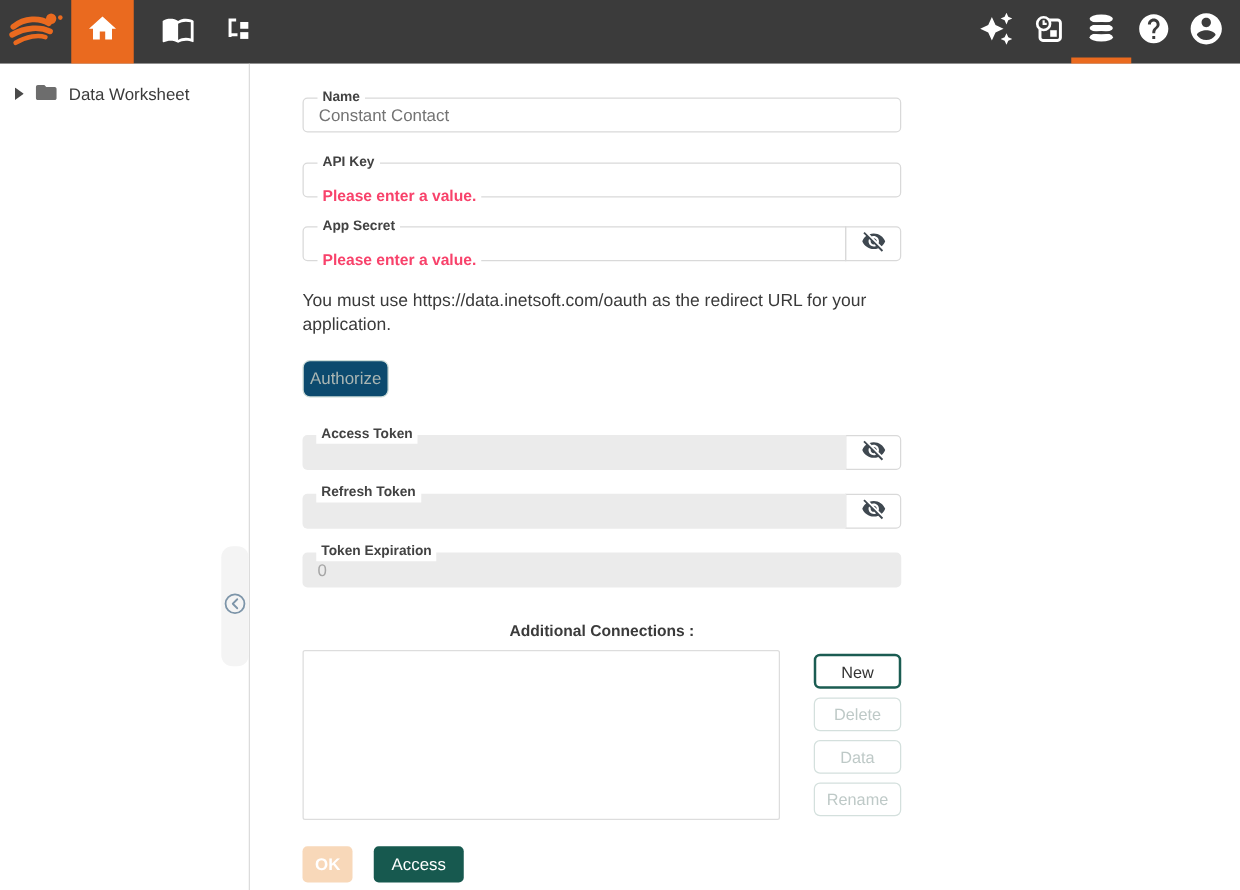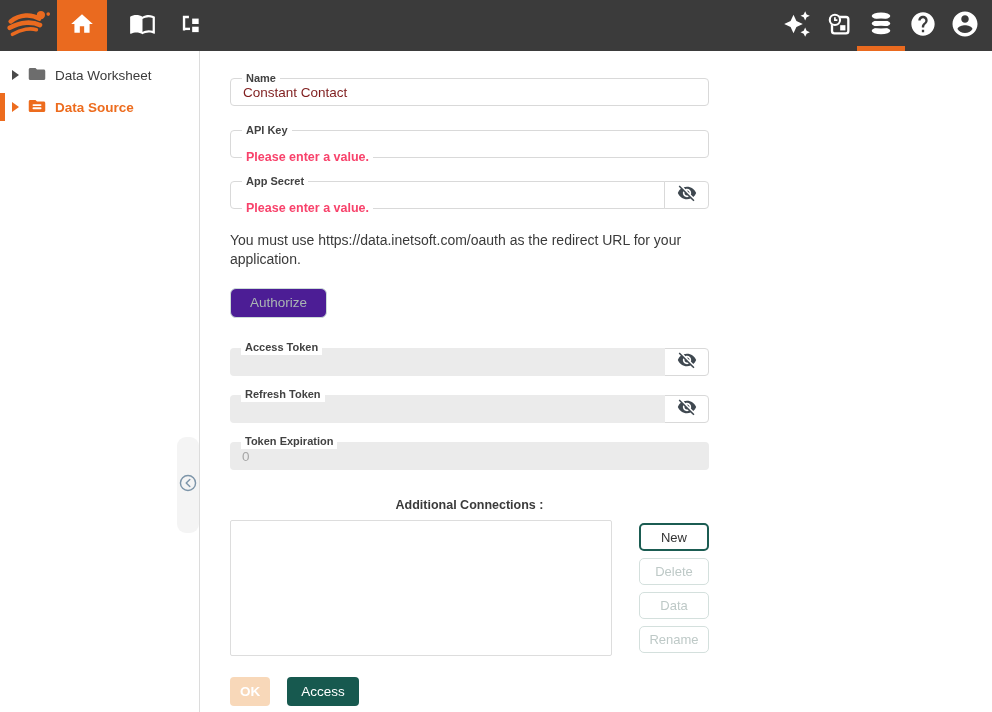--- a/index.html
+++ b/index.html
@@ -23,49 +23,49 @@
   .side-item { height:32px; display:flex; align-items:center; padding-left:11px; gap:9px;
                font-size:13.5px; color:#3b3b3b; cursor:pointer; position:relative; }
   .side-item .caret { width:8px; display:flex; }
   .side-item.active { color:#ed6c1e; font-weight:bold; }
   .active-bar { position:absolute; left:0; top:2px; bottom:2px; width:5px; background:#ed6c1e; }
 
   .collapse-strip { position:absolute; right:0; top:386px; width:22px; height:96px; background:#f4f4f4;
                     border-radius:9px; display:flex; align-items:center; justify-content:center; cursor:pointer; }
 
   .content { flex:1; background:#fff; padding:27px 0 0 30px; position:relative; }
-  .form-col { width:479px; }
+  .form-col { width:479px;margin-left:12px; }
 
   
   .ofield { position:relative; border:1px solid #d9d9d9; border-radius:4px; height:28px; background:#fff; }
   .flabel { position:absolute; top:-8px; left:11px; background:#fff; padding:0 4px;
             font-size:11px; font-weight:bold; color:#424242; line-height:15px; white-space:nowrap; z-index:2; }
   .ofield input { width:100%; height:100%; border:none; outline:none; background:transparent;
-                  padding:0 12px; font-size:13.5px; color:#7f1d1d; font-family:"Liberation Sans", sans-serif; }
+                  padding:0 12px; font-size:13.5px; color:#737373; font-family:"Liberation Sans", sans-serif; }
   .ferror { position:absolute; bottom:-8px; left:11px; background:#fff; padding:0 4px;
             font-size:12.5px; font-weight:bold; color:#f8426b; line-height:15px; white-space:nowrap; z-index:2;text-align:right; }
 
   .frow { display:flex; }
   .frow .ofield, .frow .dfield { flex:1; }
   .eye-btn { width:45px; height:28px; flex:0 0 45px; border:1px solid #d9d9d9; border-radius:0 4px 4px 0;
              margin-left:-1px; background:#fff; display:flex; align-items:center; justify-content:center; cursor:pointer; }
 
   
   .dfield { position:relative; height:28px; background:#ebebeb; border-radius:4px; }
   .dfield input { width:100%; height:100%; border:none; outline:none; background:transparent;
                   padding:0 12px; font-size:13.5px; color:#a6a6a6; font-family:"Liberation Sans", sans-serif; }
 
   .mt-name { margin-top:0; }
   .mt-api  { margin-top:24px; }
   .mt-app  { margin-top:23px; }
 
   .note { margin-top:22px; width:462px; font-size:14px; color:#3a3a3a; line-height:19px; }
 
-  .authorize-btn { margin-top:19px; display:inline-block; padding:0 19px; height:30px; line-height:28px;
-                   border:1px solid #ccdcd8; border-radius:6px; background:#4c1d95; color:#aab6b3;
+  .authorize-btn { margin-top:19px; display:inline-block; padding:0 5px; height:30px; line-height:28px;
+                   border:1px solid #ccdcd8; border-radius:6px; background:#0c4a6e; color:#aab6b3;
                    font-size:13.5px; font-family:"Liberation Sans", sans-serif; cursor:default; }
 
   .mt-access  { margin-top:30px; }
   .mt-refresh { margin-top:19px; }
   .mt-token   { margin-top:19px; }
 
   .conn-section { margin-top:28px; }
   .conn-label { font-size:12.5px; font-weight:bold; color:#3b3b3b;text-align:center; }
   .conn-row { display:flex; margin-top:8px; }
   .conn-list { width:394px; height:136px; border:1px solid #ddd; border-radius:2px; background:#fff; }
@@ -183,36 +183,20 @@
             <polygon points="1,0 8,5 1,10" fill="#4a4a4a"></polygon>
           </svg>
       </span>
       <span>
         <svg width="18" height="16" viewBox="0 0 24 20">
             <path fill="#6d6d6d" d="M10 2H3c-1.1 0-2 .9-2 2v12c0 1.1.9 2 2 2h18c1.1 0 2-.9 2-2V6c0-1.1-.9-2-2-2h-9l-2-2z"></path>
           </svg>
       </span>
       <span>Data Worksheet</span>
     </div>
-    <div class="side-item active">
-      <span class="active-bar"></span>
-      <span class="caret">
-        <svg width="8" height="10" viewBox="0 0 8 10">
-            <polygon points="1,0 8,5 1,10" fill="#ed6c1e"></polygon>
-          </svg>
-      </span>
-      <span>
-        <svg width="18" height="16" viewBox="0 0 24 20">
-          <path fill="#ed6c1e" d="M10 2H3c-1.1 0-2 .9-2 2v12c0 1.1.9 2 2 2h18c1.1 0 2-.9 2-2V6c0-1.1-.9-2-2-2h-9l-2-2z"></path>
-          <rect x="6" y="7.5" width="12" height="2.6" rx="1.3" fill="#fff"></rect>
-          <rect x="6" y="11.8" width="12" height="2.6" rx="1.3" fill="#fff"></rect>
-        </svg>
-      </span>
-      <span>Data Source</span>
-    </div>
 
     <div class="collapse-strip">
       <span>
         <svg width="18" height="18" viewBox="0 0 20 20">
           <circle cx="10" cy="10" r="8.4" fill="none" stroke="#7d95a9" stroke-width="1.6"></circle>
           <path d="M12 6 L8 10 L12 14" fill="none" stroke="#7d95a9" stroke-width="1.6" stroke-linecap="round" stroke-linejoin="round"></path>
         </svg>
       </span>
     </div>
   </div>

